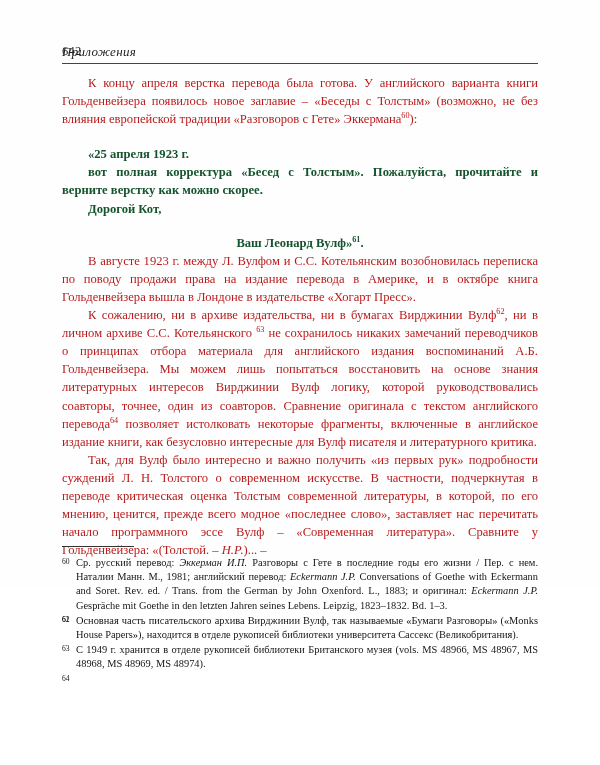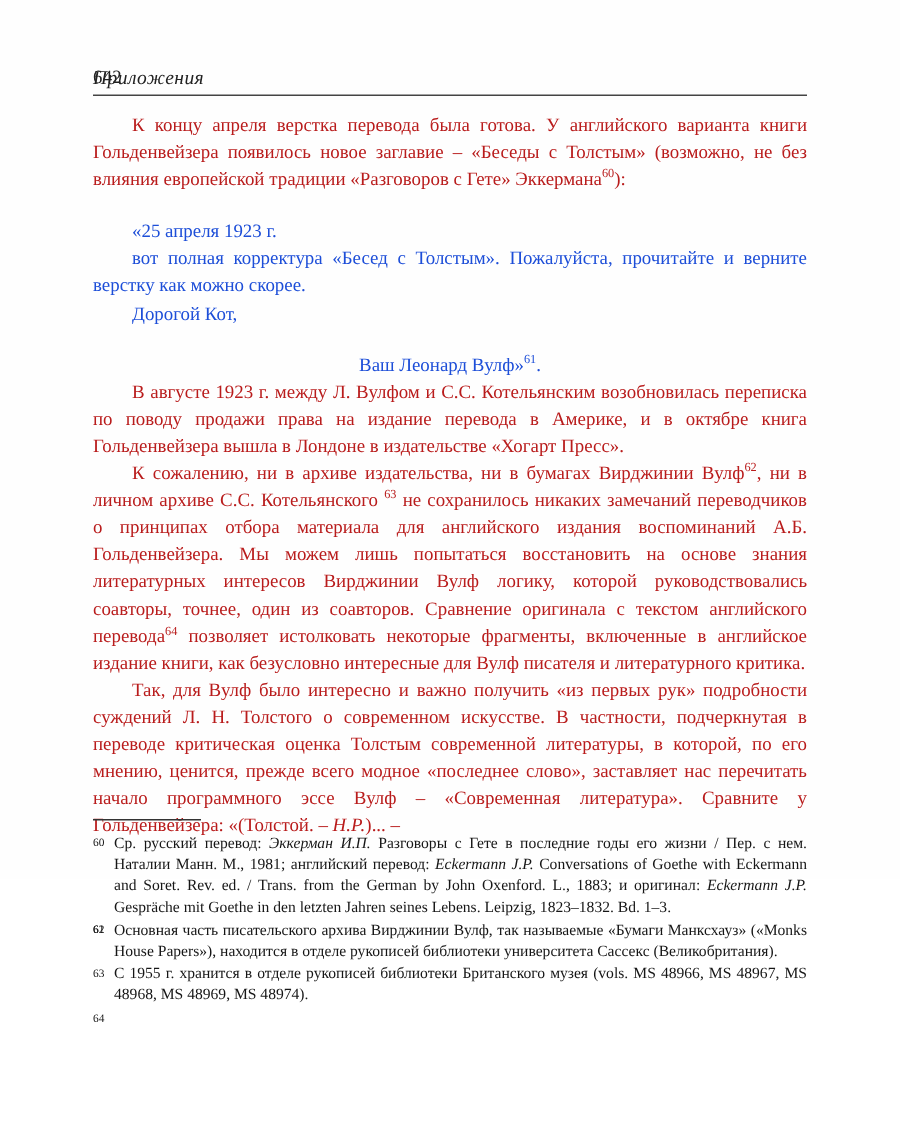--- a/index.html
+++ b/index.html
@@ -83,22 +83,23 @@
 
   
   .quote {
     margin: 17px 0 0 0;
   }
   .quote p {
     margin: 0;
     font-size: 12.6px;
     line-height: 18.1px;
     text-align: justify;
-    color: #1d4ed8;
+    color: #14532d;
     text-indent: 26px;
+    font-weight: bold;
   }
   .quote p.sig {
     text-align: center;
     text-indent: 0;
     margin-top: 16px;
   }
 
   sup {
     font-size: 8.2px;
     vertical-align: 5px;
@@ -181,24 +182,24 @@
   <div class="footnotes">
     <div class="fn">
       <span class="fnum">60</span>
       <span class="fntext"><span>Ср. русский перевод: </span><span class="it">Эккерман И.П.</span><span> Разговоры с Гете в последние годы его жизни / Пер. с нем. Наталии Манн. М., 1981; английский перевод: </span><span class="it">Eckermann J.P.</span><span> Conversations of Goethe with Eckermann and Soret. Rev. ed. / Trans. from the German by John Oxenford. L., 1883; и оригинал: </span><span class="it">Eckermann J.P.</span><span> Gespräche mit Goethe in den letzten Jahren seines Lebens. Leipzig, 1823–1832. Bd. 1–3.</span></span>
     </div>
     <div class="fn">
       <span class="fnum">61</span>
     </div>
     <div class="fn">
       <span class="fnum">62</span>
-      <span class="fntext"><span>Основная часть писательского архива Вирджинии Вулф, так называемые «Бумаги Манксхауз» («Monks House Papers»), находится в отделе рукописей библиотеки университета Сассекс (Великобритания).</span></span>
+      <span class="fntext"><span>Основная часть писательского архива Вирджинии Вулф, так называемые «Бумаги Разговоры» («Monks House Papers»), находится в отделе рукописей библиотеки университета Сассекс (Великобритания).</span></span>
     </div>
     <div class="fn">
       <span class="fnum">63</span>
-      <span class="fntext"><span>С 1955 г. хранится в отделе рукописей библиотеки Британского музея (vols. MS 48966, MS 48967, MS 48968, MS 48969, MS 48974).</span></span>
+      <span class="fntext"><span>С 1949 г. хранится в отделе рукописей библиотеки Британского музея (vols. MS 48966, MS 48967, MS 48968, MS 48969, MS 48974).</span></span>
     </div>
     <div class="fn">
       <span class="fnum">64</span>
     </div>
   </div>
 
 </div>
 
 </body></html>

